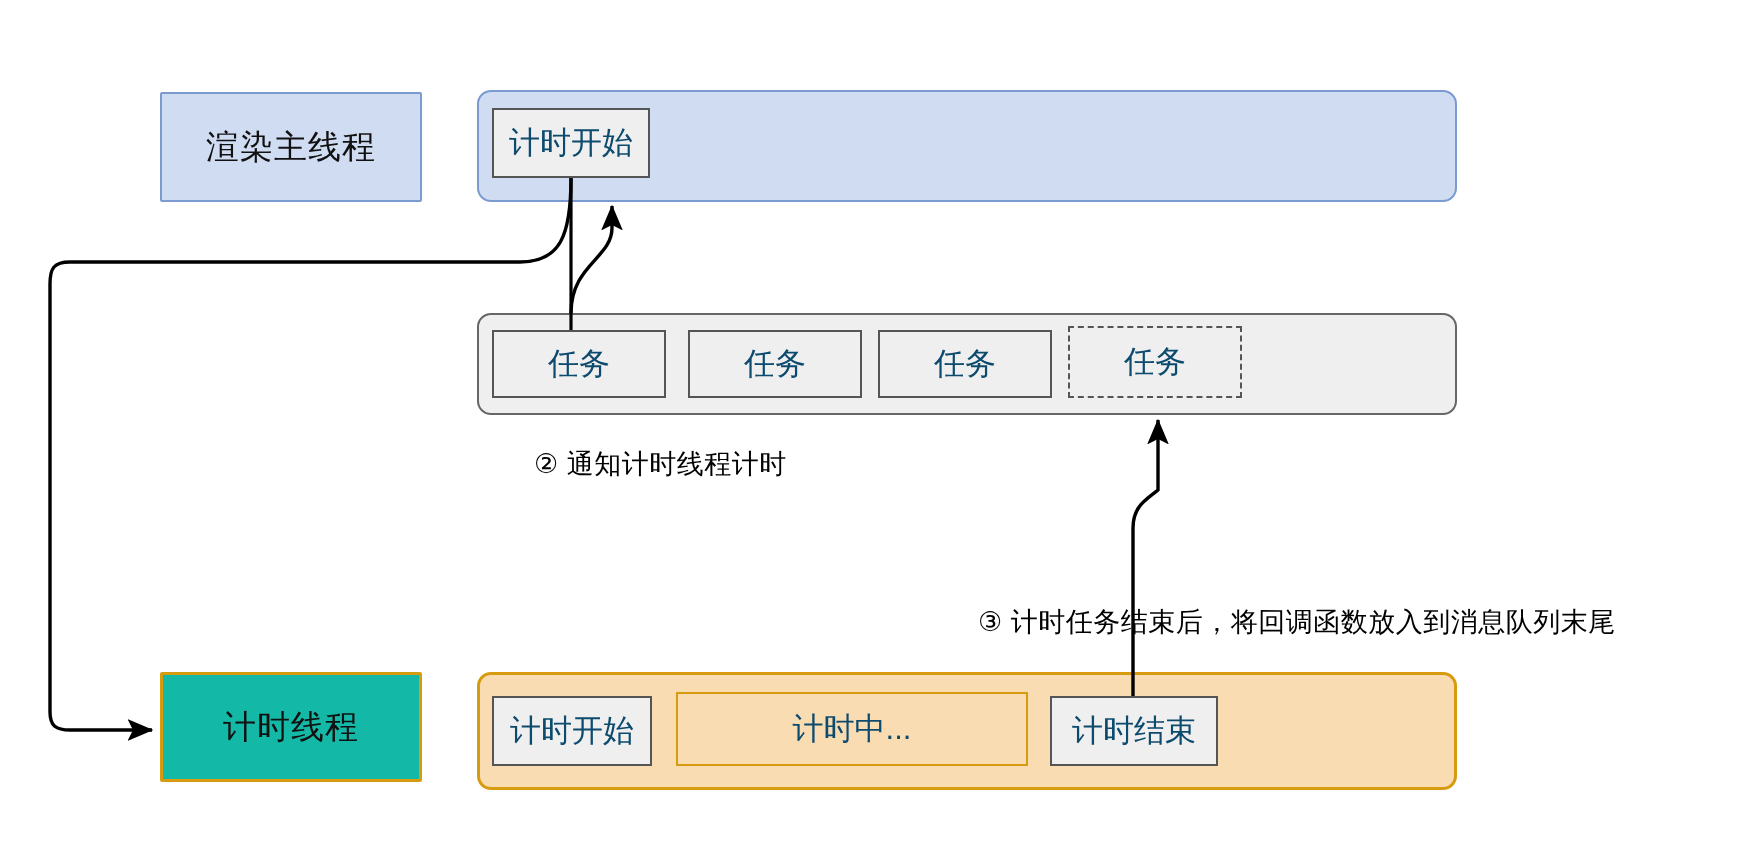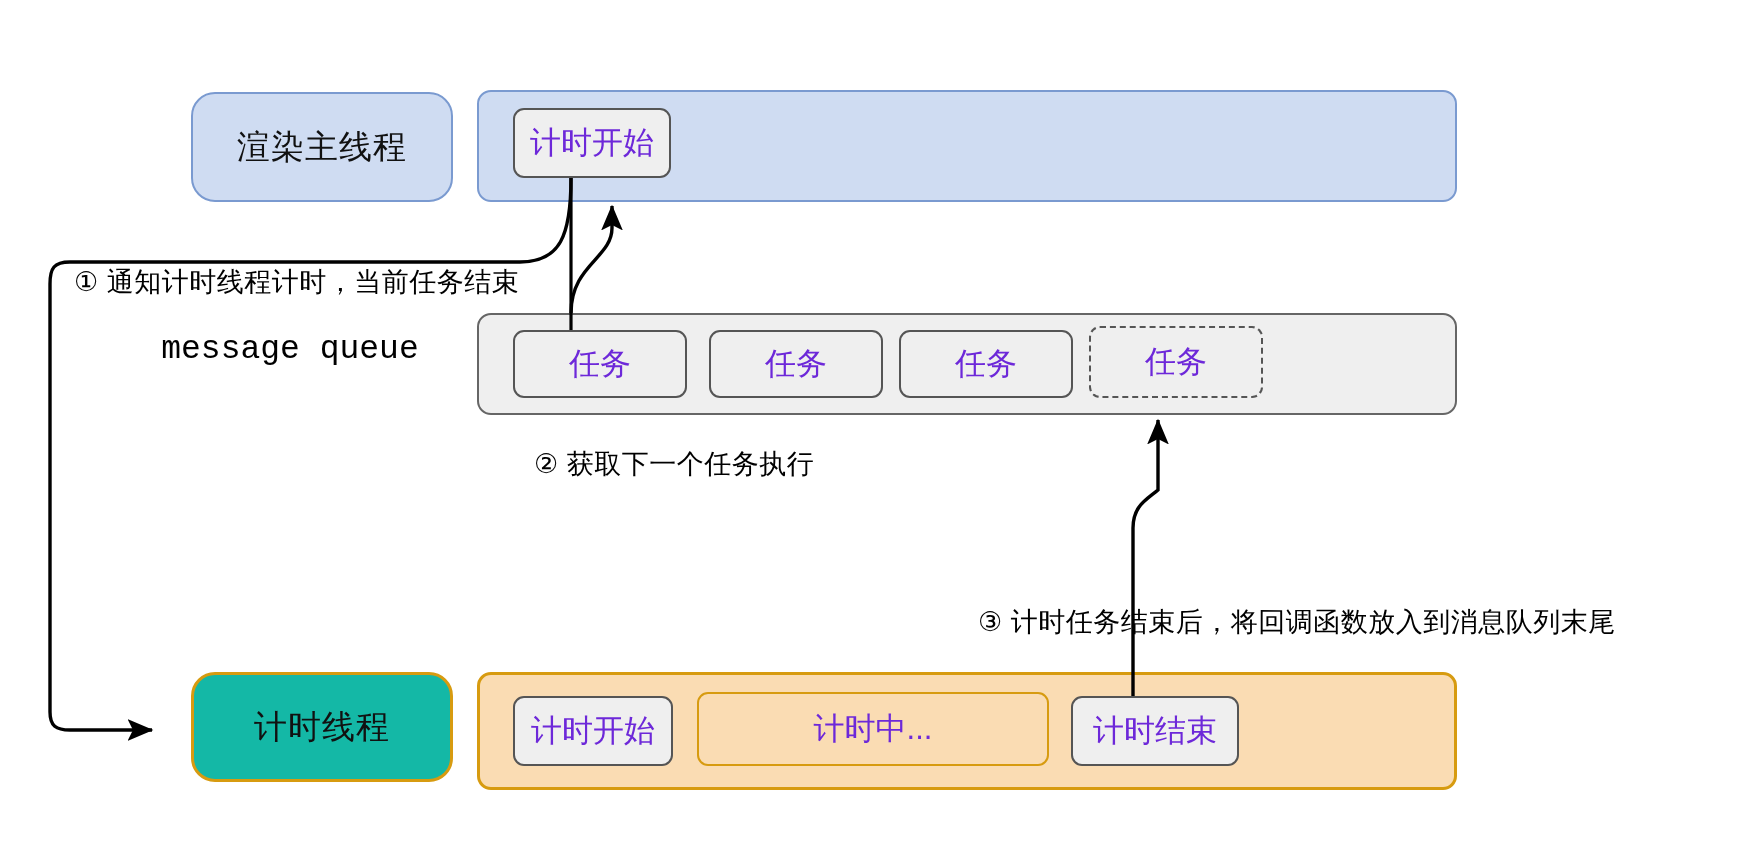--- a/index.html
+++ b/index.html
@@ -1,33 +1,33 @@
 <!DOCTYPE html>
 <html><head>
 <meta charset="utf-8">
 <style>
   html,body{margin:0;padding:0;background:#ffffff;}
   body{width:1740px;height:848px;font-family:"Liberation Sans","DejaVu Sans",sans-serif;}
   #stage{position:relative;width:1740px;height:848px;overflow:hidden;background:#fff;}
 
   .lane-label{
     position:absolute;display:flex;align-items:center;justify-content:center;
-    border-radius:24px;box-sizing:border-box;font-size:33px;color:#111;letter-spacing:1px;margin-left:31px;
+    border-radius:2px;box-sizing:border-box;font-size:33px;color:#111;letter-spacing:1px;
   }
   .lane-label.blue{background:#cfdcf2;border:2.5px solid #7a9ad0;}
   .lane-label.orange{background:#14b8a6;border:3px solid #d79b10;}
 
   .track{position:absolute;box-sizing:border-box;border-radius:14px;}
   .track.blue{background:#cfdcf2;border:2.5px solid #7a9ad0;}
   .track.gray{background:#efefef;border:2.5px solid #666666;}
   .track.orange{background:#fadcb3;border:3px solid #d79b10;}
 
   .chip{
     position:absolute;box-sizing:border-box;display:flex;align-items:center;justify-content:center;
-    font-size:31px;color:#6d28d9;border-radius:11px;margin-left:21px;
+    font-size:31px;color:#0c4a6e;border-radius:0;
   }
   .chip.solid{background:#efefef;border:2.5px solid #555555;}
   .chip.dashed{background:transparent;border:2.5px dashed #555555;}
   .chip.orangefill{background:#fadcb3;border:2.5px solid #d79b10;}
 
   .note{
     position:absolute;font-size:27px;color:#000;white-space:nowrap;letter-spacing:0.5px;
   }
   .side-title{
     position:absolute;text-align:center;color:#000;white-space:nowrap;
@@ -46,46 +46,42 @@
     <span>渲染主线程</span>
   </div>
 
   <div class="track blue" style="left:477px;top:90px;width:980px;height:112px;">
   </div>
 
   <div class="chip solid" style="left:492px;top:108px;width:158px;height:70px;">
     <span>计时开始</span>
   </div>
 
-  <div class="note" style="left:74px;top:264px;">
-    <span>① 通知计时线程计时，当前任务结束</span>
-  </div>
 
   <div class="side-title" style="left:140px;top:331px;width:300px;">
-    <span class="mono">message queue</span>
   </div>
 
   <div class="track gray" style="left:477px;top:313px;width:980px;height:102px;">
   </div>
 
   <div class="chip solid" style="left:492px;top:330px;width:174px;height:68px;">
     <span>任务</span>
   </div>
   <div class="chip solid" style="left:688px;top:330px;width:174px;height:68px;">
     <span>任务</span>
   </div>
   <div class="chip solid" style="left:878px;top:330px;width:174px;height:68px;">
     <span>任务</span>
   </div>
   <div class="chip dashed" style="left:1068px;top:326px;width:174px;height:72px;">
     <span>任务</span>
   </div>
 
   <div class="note" style="left:534px;top:446px;">
-    <span>② 获取下一个任务执行</span>
+    <span>② 通知计时线程计时</span>
   </div>
 
   <div class="note" style="left:978px;top:604px;">
     <span>③ 计时任务结束后，将回调函数放入到消息队列末尾</span>
   </div>
 
   <div class="lane-label orange" style="left:160px;top:672px;width:262px;height:110px;">
     <span>计时线程</span>
   </div>
 

